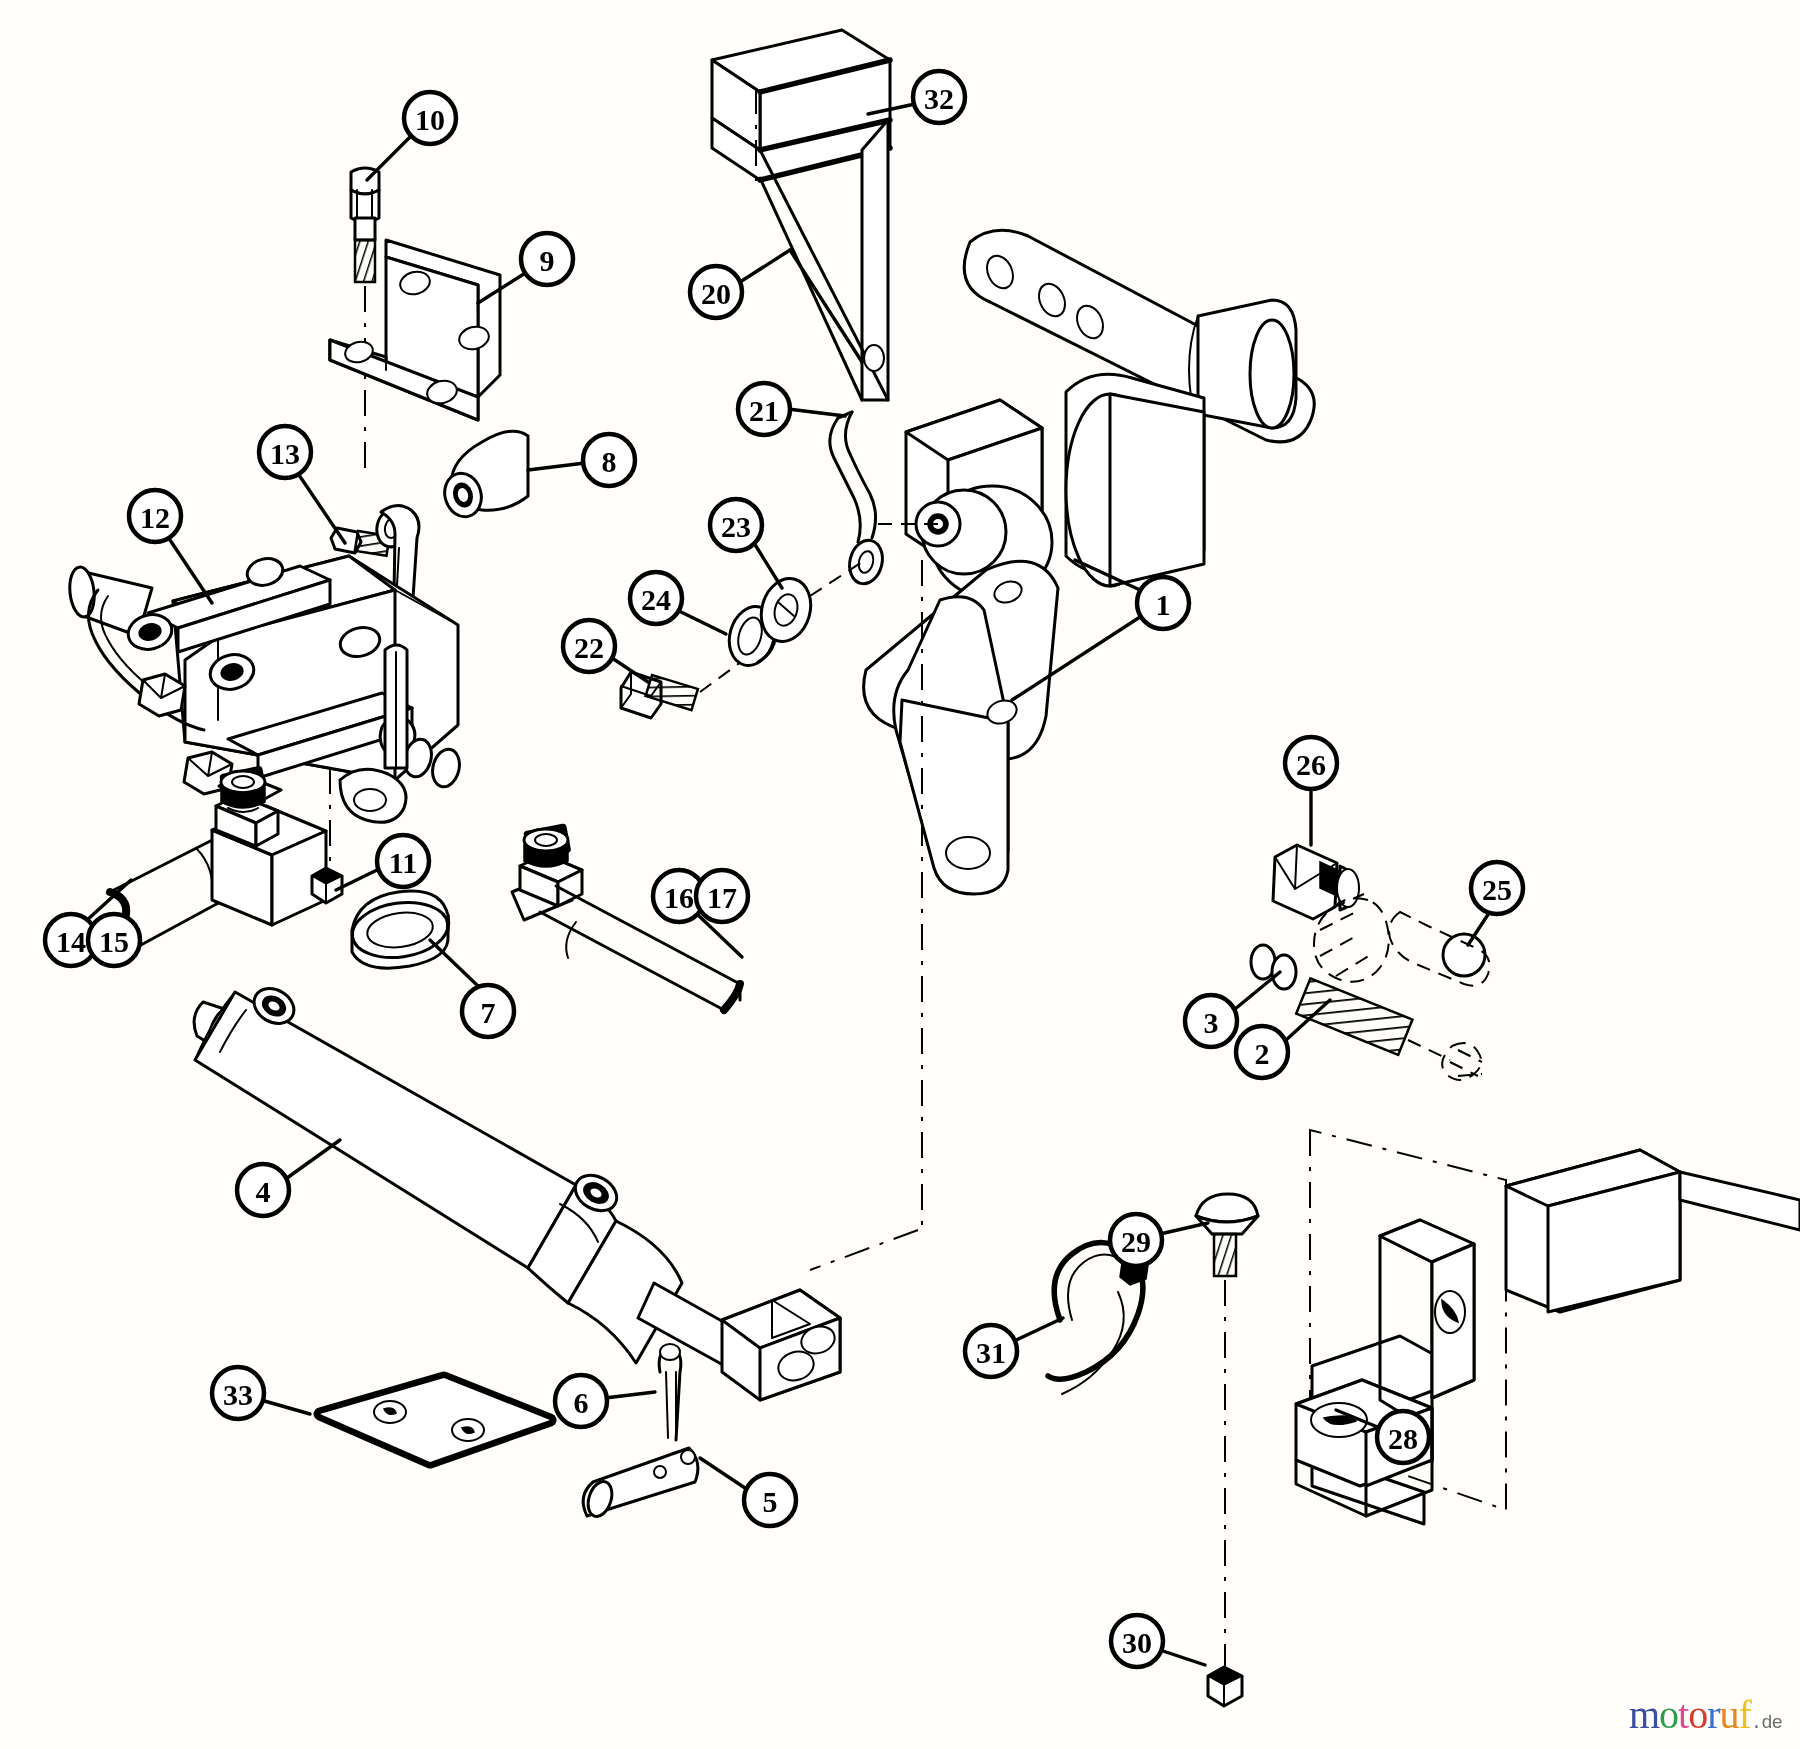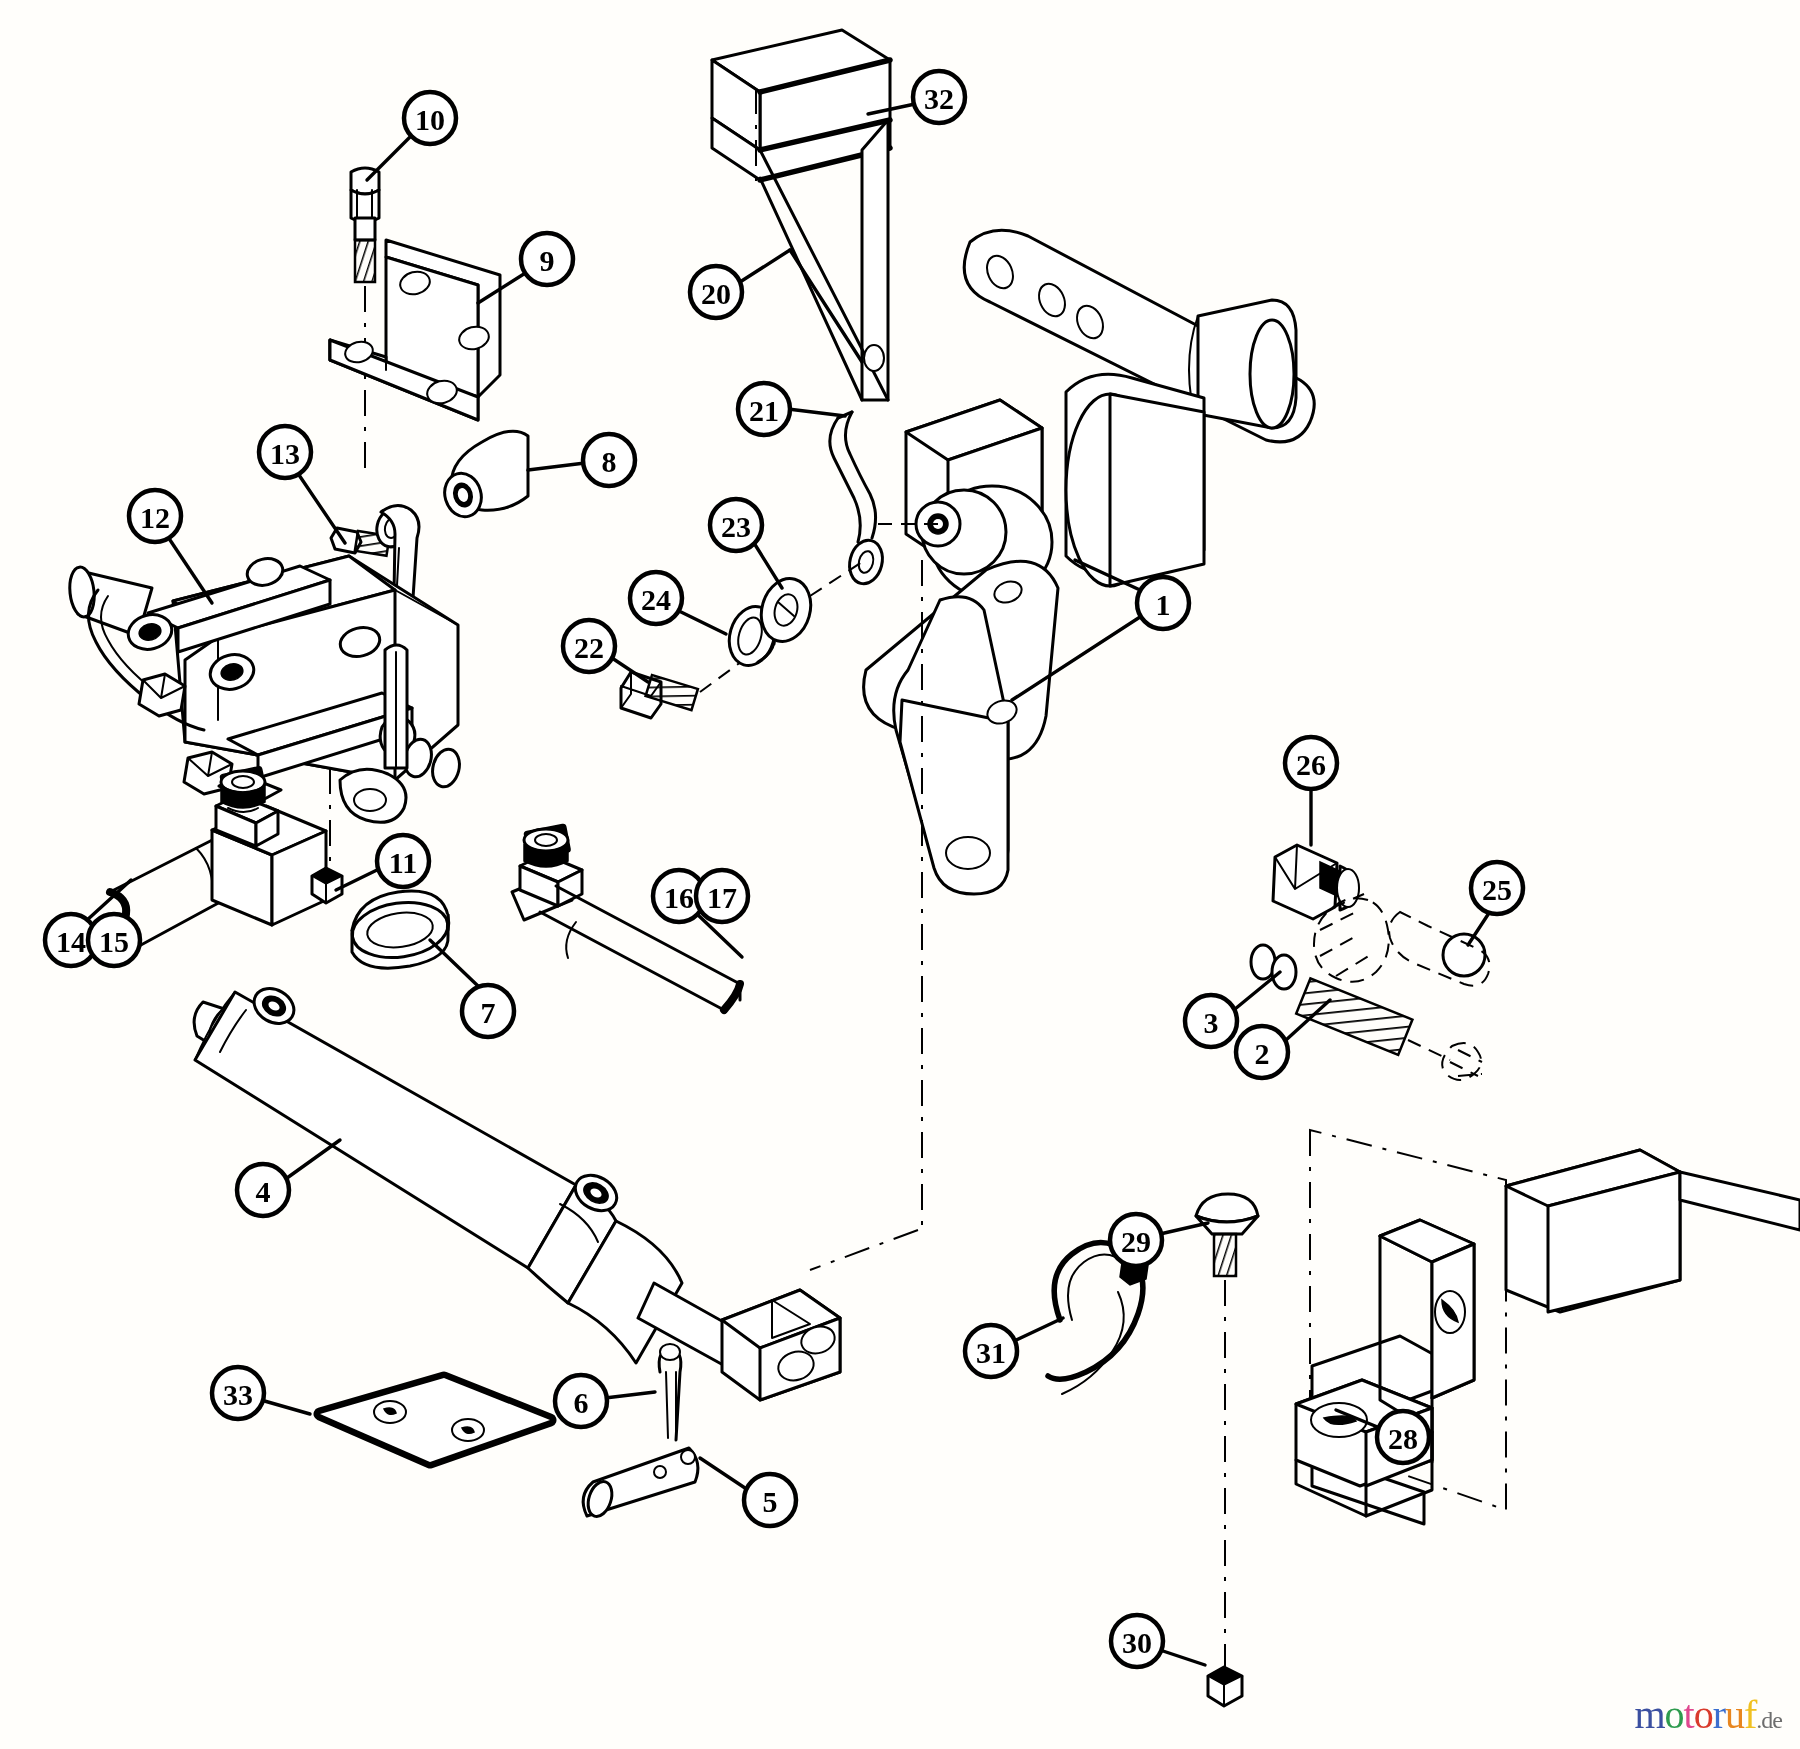--- a/index.html
+++ b/index.html
@@ -3,21 +3,21 @@
 <meta charset="utf-8">
 <title>Exploded Parts Diagram</title>
 <style>
   html,body{margin:0;padding:0;background:#ffffff;}
   body{font-family:"Liberation Serif",serif;}
   #stage{position:relative;width:1800px;height:1749px;background:#fffefb;overflow:hidden;}
   #art{position:absolute;left:0;top:0;width:1800px;height:1749px;}
   .wm{position:absolute;right:18px;bottom:14px;font-family:"Liberation Serif",serif;
       font-size:40px;letter-spacing:-1px;line-height:1;white-space:nowrap;}
   .wm span{display:inline-block;}
-  .wm .suffix{font-size:24px;color:#6e6e6e;vertical-align:baseline;}
+  .wm .suffix{font-size:19px;color:#6e6e6e;vertical-align:baseline;font-family:Liberation Mono, monospace;}
 </style>
 </head>
 <body>
 
 <div id="stage">
 
   <svg id="art" viewBox="0 0 1800 1749" xmlns="http://www.w3.org/2000/svg">
     <defs>
       <style>
         .ln   { fill:none; stroke:#000; stroke-width:3; stroke-linecap:round; stroke-linejoin:round; }

